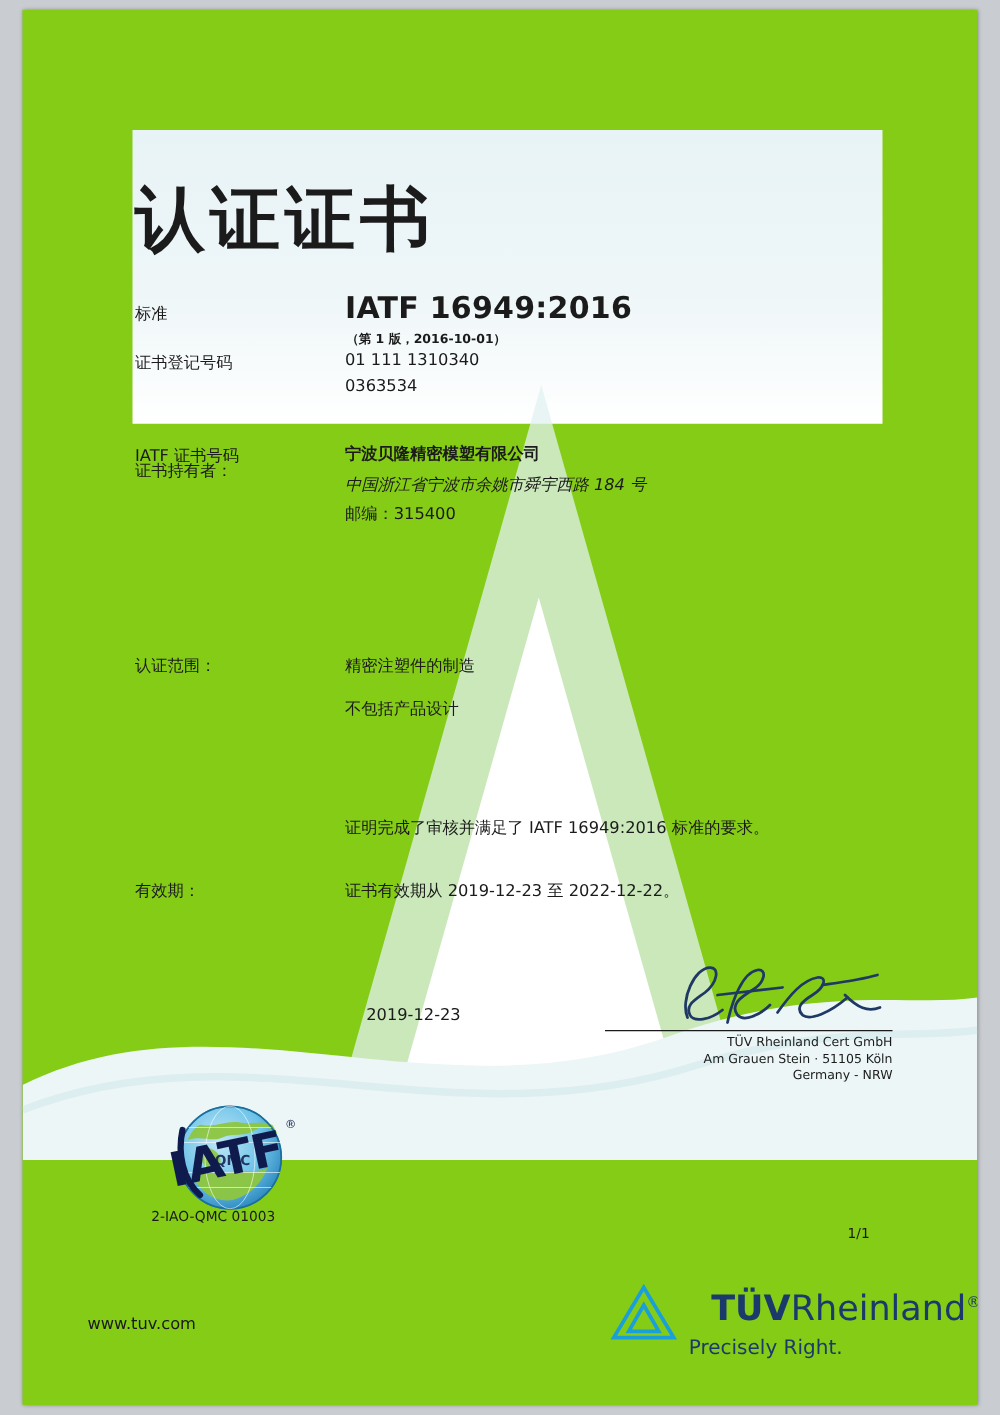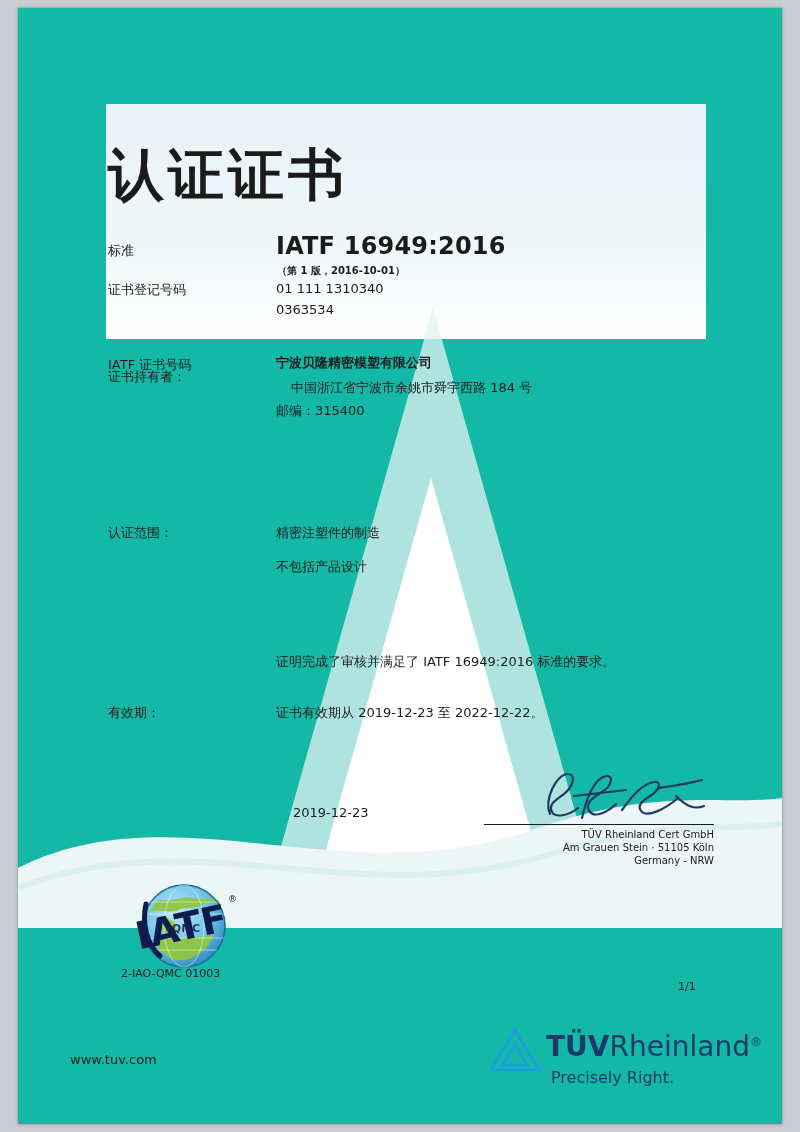--- a/index.html
+++ b/index.html
@@ -12,21 +12,21 @@
     background: #c9ccd0;
     font-family: "Liberation Sans", sans-serif;
     overflow: hidden;
   }
   .page {
     position: absolute;
     left: 18px;
     top: 8px;
     width: 764px;
     height: 1116px;
-    background: #14b8a6;
+    background: #84cc16;
     box-shadow: 0 0 3px rgba(0,0,0,0.35);
     overflow: hidden;
   }
 
   
   .bg-top {
     position: absolute;
     left: 88px;
     top: 96px;
     width: 600px;
@@ -100,21 +100,21 @@
     font-size: 10px; font-weight: bold; color: #1b1b1b;
   }
 
   .regno-label { left: 90px; top: 273px; }
   .regno-value { left: 258px; top: 273px; }
   .iatfno-label { left: 90px; top: 304px; margin-top: 44px; }
   .iatfno-value { left: 258px; top: 294px; }
 
   .holder-label { left: 90px; top: 347px; margin-top: 13px; }
   .holder-l1 { left: 258px; top: 346px; font-weight: bold; }
-  .holder-l2 { left: 273px; top: 371px; }
+  .holder-l2 { left: 258px; top: 371px; font-style: italic; }
   .holder-l3 { left: 258px; top: 394px; }
 
   .scope-label { left: 90px; top: 516px; }
   .scope-l1 { left: 258px; top: 516px; }
   .scope-l2 { left: 258px; top: 550px; }
 
   .statement { left: 258px; top: 645px; }
 
   .valid-label { left: 90px; top: 696px; }
   .valid-value { left: 258px; top: 696px; }
@@ -169,21 +169,21 @@
   }
   .tuv-logo { position: absolute; left: 470px; top: 1018px; }
   .tuv-word {
     position: absolute;
     left: 528px; top: 1022px;
     font-size: 28px;
     color: #1b3a6b;
     font-family: "DejaVu Sans", sans-serif;
     white-space: nowrap;
   }
-  .tuv-word b { font-weight: bold; }
+  .tuv-word b { font-weight: bold; margin-left: 23px; }
   .tuv-reg {
     font-size: 12px;
     vertical-align: super;
   }
   .tuv-tag {
     position: absolute;
     left: 533px; top: 1060px;
     font-size: 16px;
     color: #1b3a6b;
     font-family: "DejaVu Sans", sans-serif;

